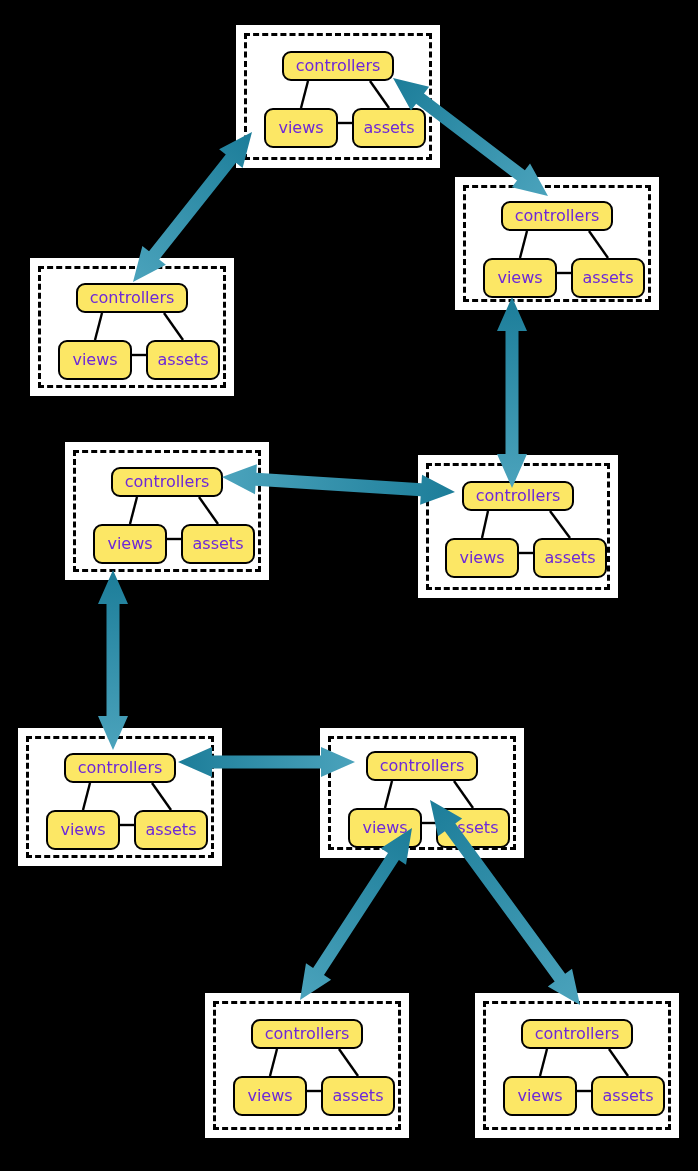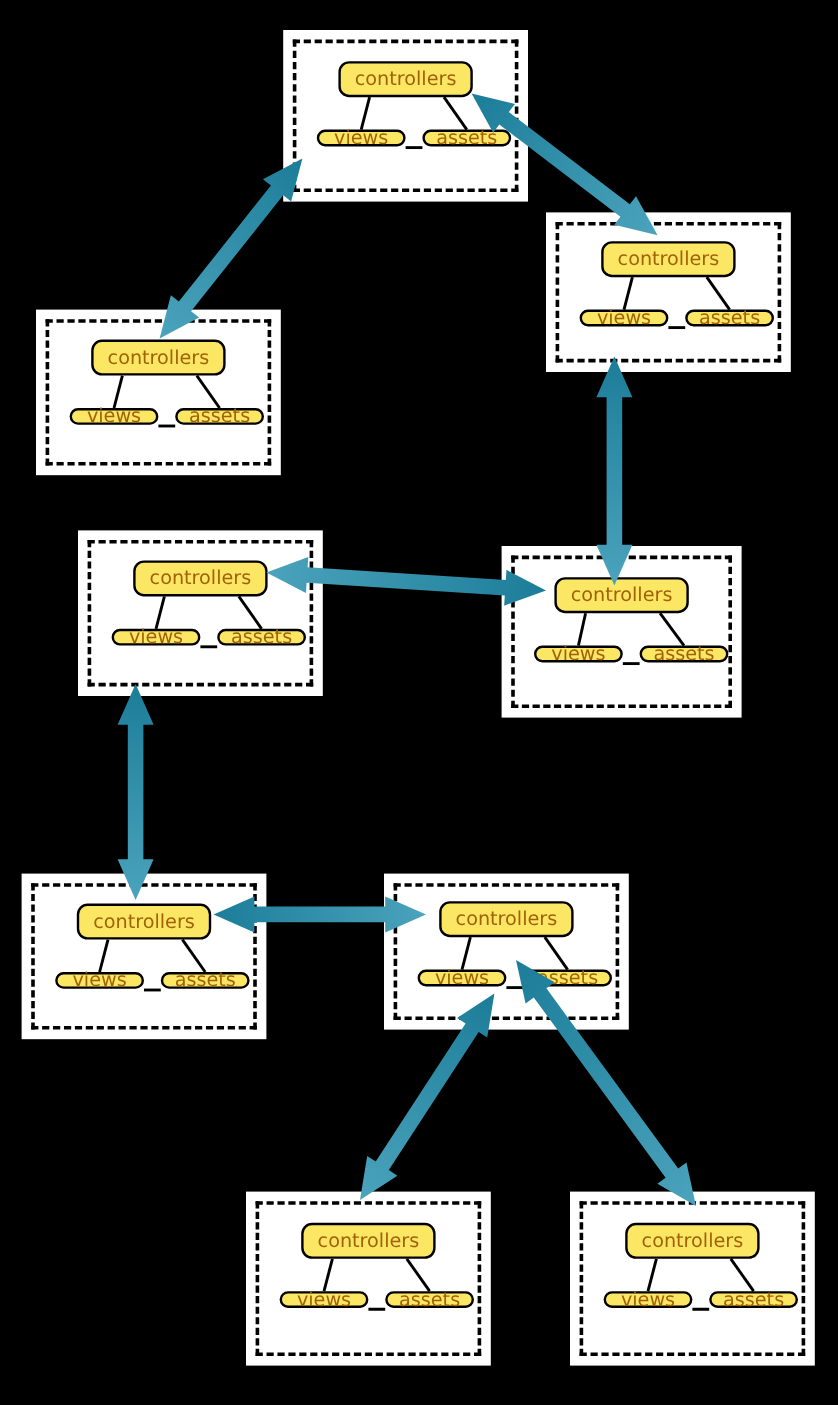--- a/index.html
+++ b/index.html
@@ -28,32 +28,32 @@
     right: 8px;
     bottom: 8px;
     border: 3px dashed #000000;
     box-sizing: border-box;
   }
   .node {
     position: absolute;
     background: #fce765;
     border: 2.2px solid #000000;
     border-radius: 9px;
-    color: #a16207;
+    color: #6d28d9;
     font-size: 16px;
     line-height: 1;
     display: flex;
     align-items: center;
     justify-content: center;
     box-sizing: border-box;
     white-space: nowrap;
     z-index: 4;
   }
   .node-controllers { height: 30px; }
-  .node-leaf { height: 14px; }
+  .node-leaf { height: 40px; }
   .edges {
     position: absolute;
     left: 0; top: 0;
     width: 100%; height: 100%;
     z-index: 3;
     overflow: visible;
   }
   #arrow-layer {
     position: absolute;
     left: 0; top: 0;

